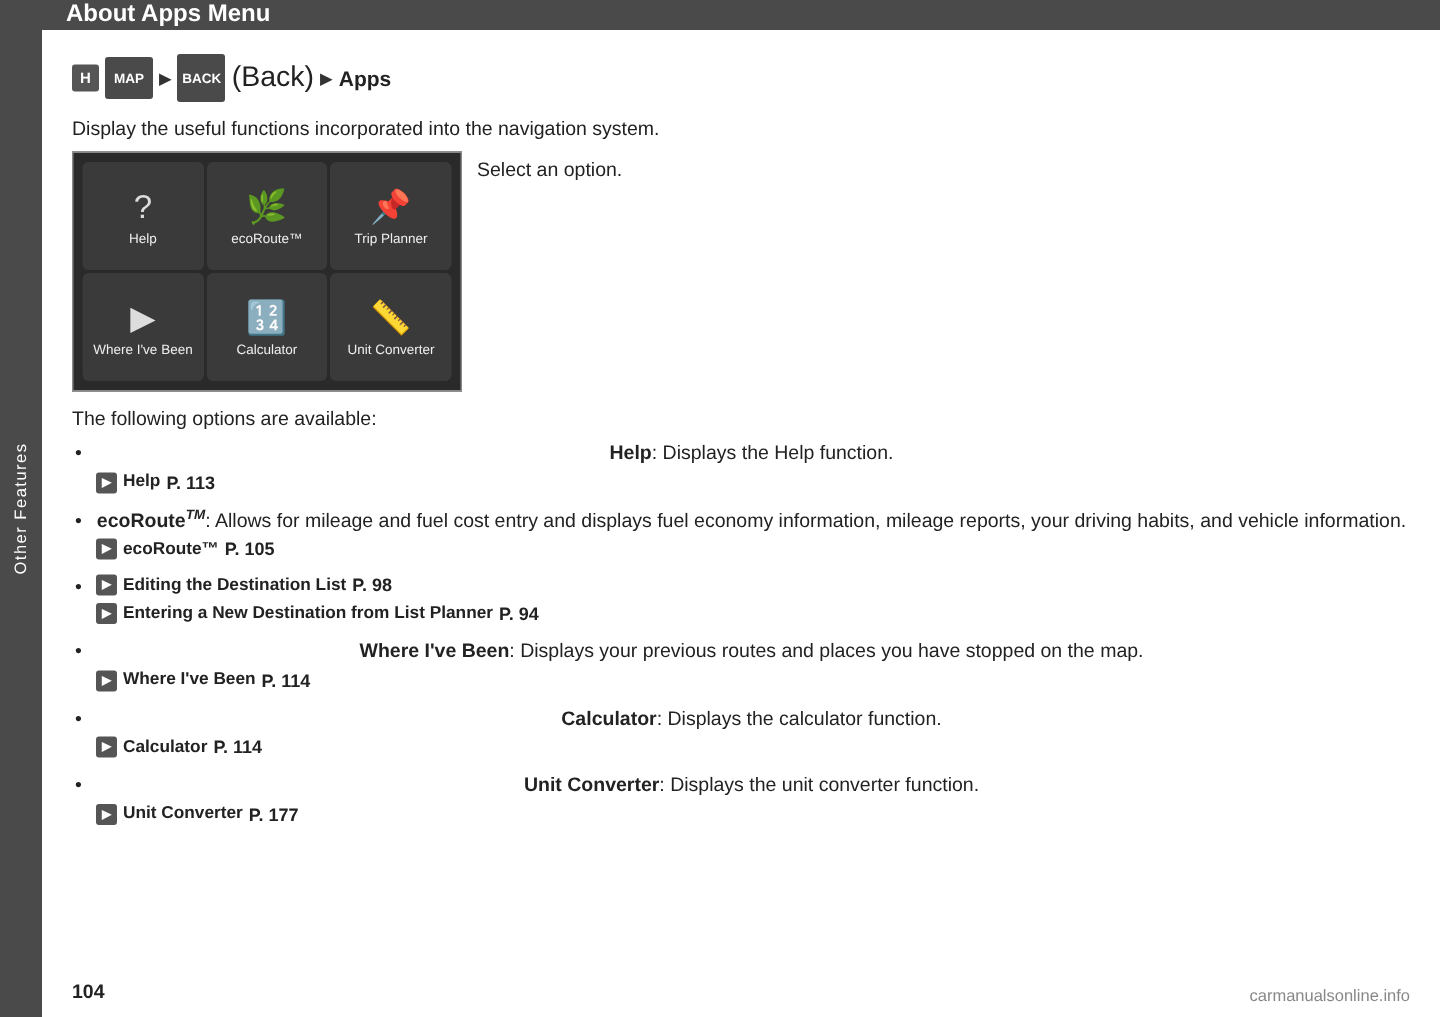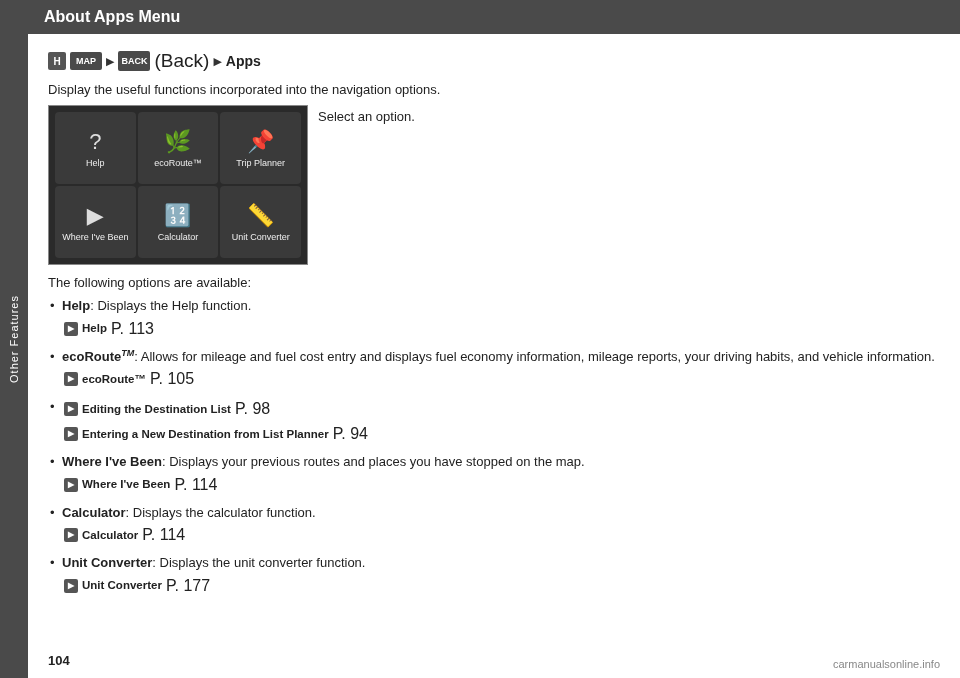--- a/index.html
+++ b/index.html
@@ -41,21 +41,21 @@
 
     
     .header {
       background: #4a4a4a;
       color: #fff;
       padding: 8px 16px;
       font-size: 16px;
       font-weight: bold;
       display: flex;
       align-items: center;
-      height: 34px;
+      height: 20px;
     }
 
     
     .content {
       padding: 16px 20px 10px 20px;
       flex: 1;
       position: relative;
     }
 
     
@@ -76,33 +76,33 @@
       color: #fff;
       font-size: 10px;
       border-radius: 2px;
       font-weight: bold;
     }
     .nav-icon-map {
       display: inline-flex;
       align-items: center;
       justify-content: center;
       width: 32px;
-      height: 18px;
+      height: 28px;
       background: #4a4a4a;
       color: #fff;
       font-size: 9px;
       border-radius: 2px;
       font-weight: bold;
     }
     .nav-icon-back {
       display: inline-flex;
       align-items: center;
       justify-content: center;
       width: 32px;
-      height: 20px;
+      height: 32px;
       background: #4a4a4a;
       color: #fff;
       font-size: 9px;
       border-radius: 2px;
       font-weight: bold;
     }
     .nav-arrow {
       font-size: 11px;
       color: #333;
     }
@@ -169,20 +169,21 @@
     
     .following {
       font-size: 13px;
       margin-bottom: 6px;
     }
 
     
     .bullet-list {
       list-style: none;
       padding: 0;
+      text-align: center;
     }
     .bullet-list > li {
       margin-bottom: 6px;
       padding-left: 14px;
       position: relative;
       font-size: 13px;
       line-height: 1.5;
     }
     .bullet-list > li::before {
       content: "•";
@@ -208,21 +209,22 @@
       font-size: 8px;
       border-radius: 2px;
       font-weight: bold;
       flex-shrink: 0;
     }
     .ref-text {
       font-size: 11.5px;
       font-weight: bold;
     }
     .ref-page {
-      font-size: 16px;
+      font-size: 12px;
+      font-weight: bold;
     }
 
     
     .page-number {
       position: absolute;
       bottom: 10px;
       left: 20px;
       font-size: 13px;
       font-weight: bold;
     }
@@ -257,21 +259,21 @@
     <div class="nav-row">
       <span class="nav-icon-home">H</span>
       <span class="nav-icon-map">MAP</span>
       <span class="nav-arrow">▶</span>
       <span class="nav-icon-back">BACK</span>
       <span class="nav-back-text">(Back)</span>
       <span class="nav-arrow">▶</span>
       <span class="nav-apps">Apps</span>
     </div>
 
-    <div class="description">Display the useful functions incorporated into the navigation options.</div>
+    <div class="description">Display the useful functions incorporated into the navigation system.</div>
 
     <div class="screenshot-row">
       <div class="apps-screenshot">
 
       <div class="app-cell">
             <div class="app-icon">?</div>
             <div class="app-name">Help</div>
           </div>
           <div class="app-cell">
             <div class="app-icon">🌿</div>

